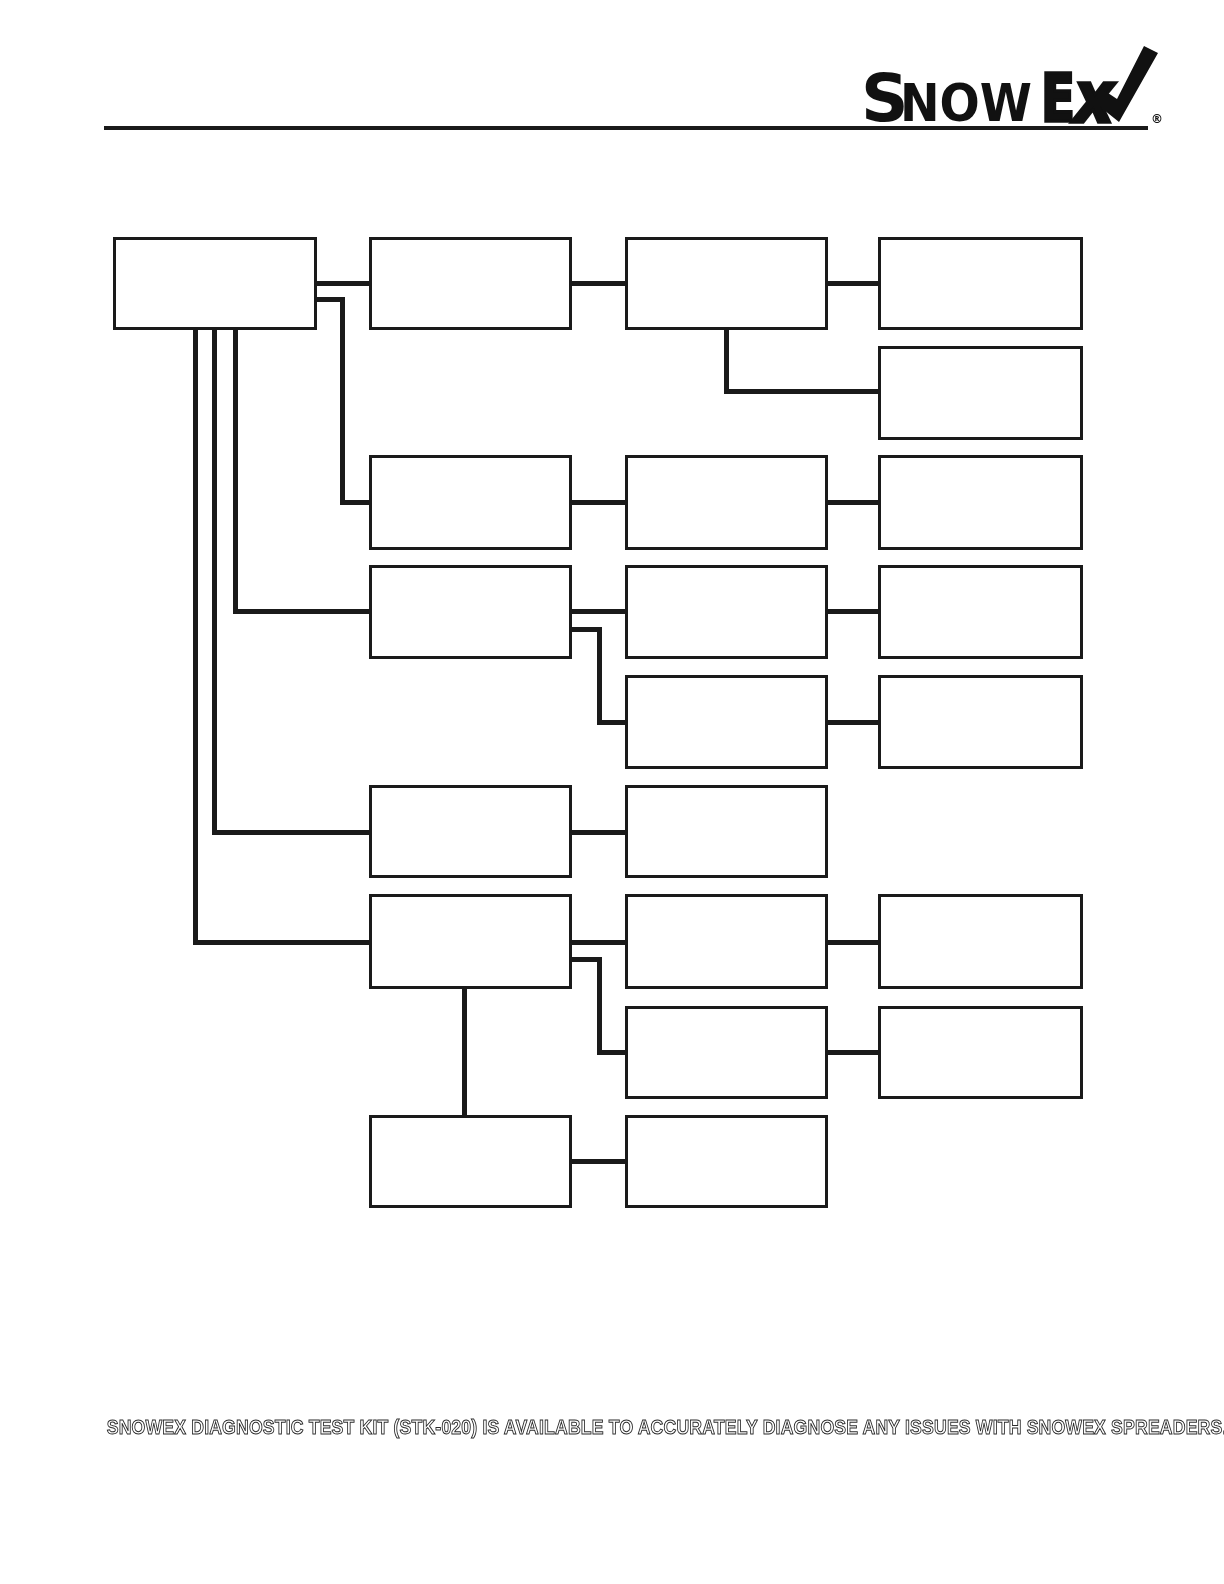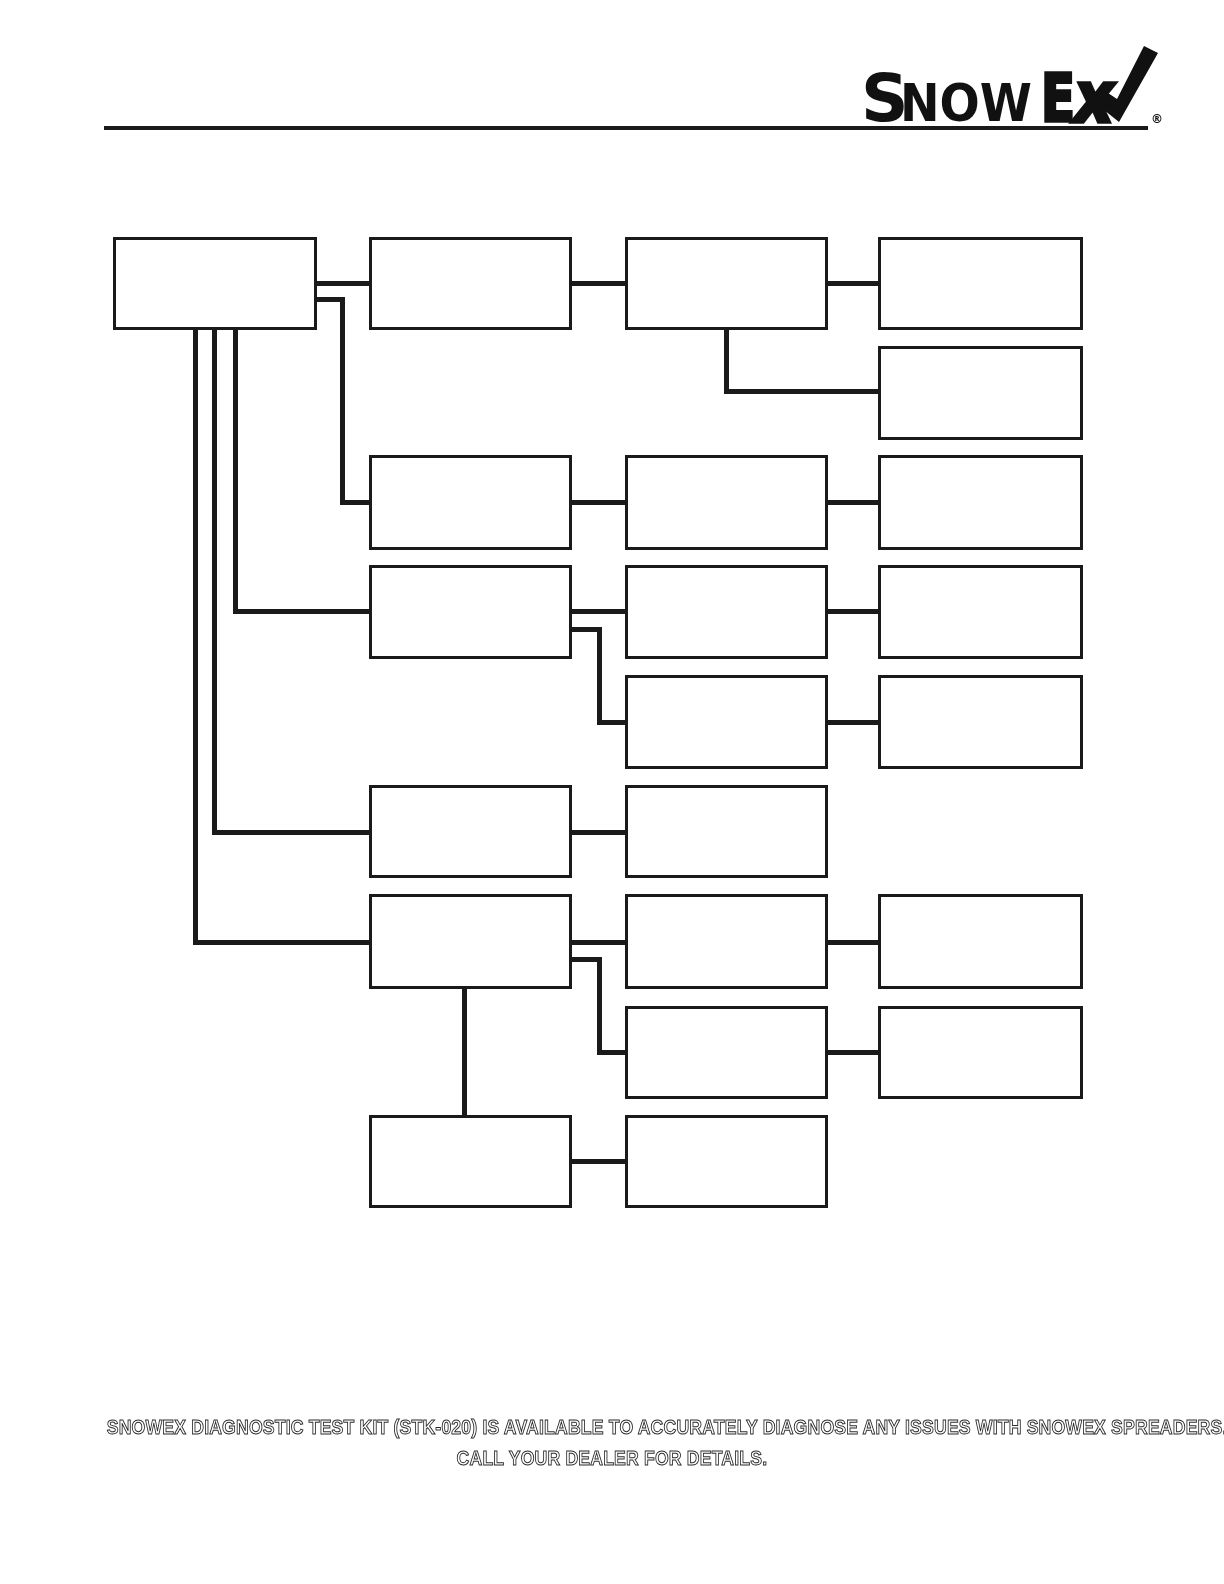--- a/index.html
+++ b/index.html
@@ -146,18 +146,15 @@
       <div class="fc-line" style="left: 597px; top: 1050px; width: 28px; height: 5px; background: rgb(26, 26, 26);"></div>
       <div class="fc-line" style="left: 828px; top: 1050px; width: 50px; height: 5px; background: rgb(26, 26, 26);"></div>
       <div class="fc-line" style="left: 462px; top: 986px; width: 5px; height: 129px; background: rgb(26, 26, 26);"></div>
       <div class="fc-line" style="left: 572px; top: 1159px; width: 53px; height: 5px; background: rgb(26, 26, 26);"></div>
     </div>
 
   <div class="footer">
     <div class="footer-line">
       <span>SNOWEX DIAGNOSTIC TEST KIT (STK-020) IS AVAILABLE TO ACCURATELY DIAGNOSE ANY ISSUES WITH SNOWEX SPREADERS.</span>
     </div>
-    <div class="footer-line">
-      <span>CALL YOUR DEALER FOR DETAILS.</span>
-    </div>
   </div>
 
 </div>
 
 </body></html>

